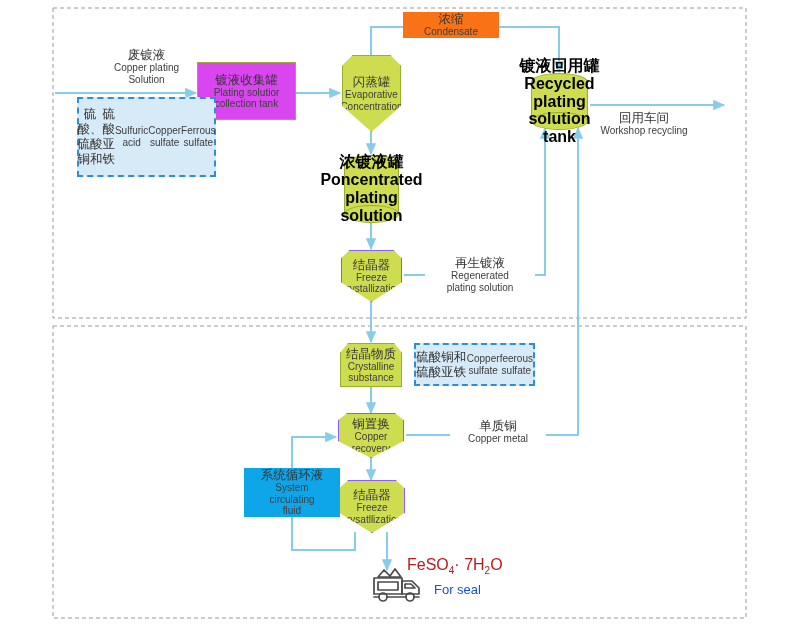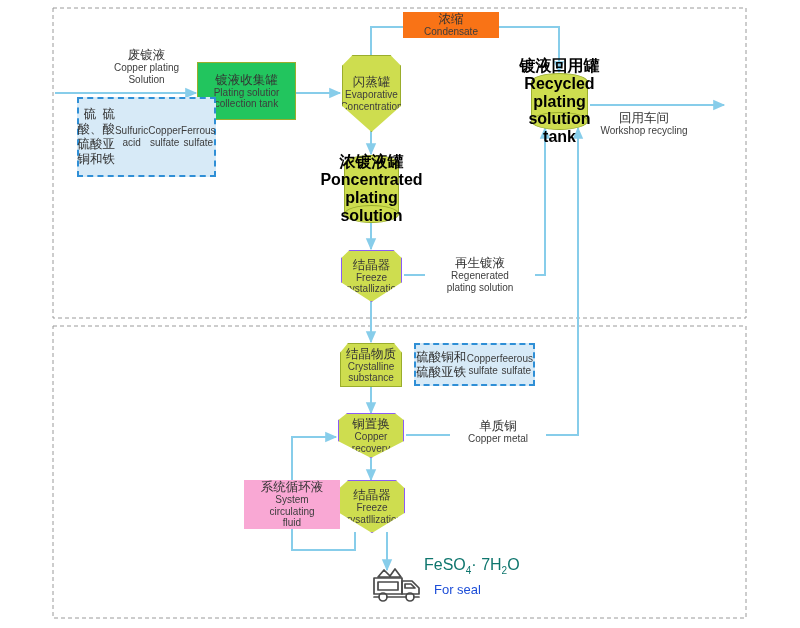--- a/index.html
+++ b/index.html
@@ -10,21 +10,21 @@
 
   svg#canvas{position:absolute;left:0;top:0;width:800px;height:628px;}
 
   
   .node{position:absolute;box-sizing:border-box;display:flex;
         flex-direction:column;align-items:center;justify-content:center;
         text-align:center;color:#3b3b3b;line-height:1.12;}
   .node .cn{font-size:12.5px;color:#333;white-space:nowrap;}
   .node .en{font-size:10px;color:#3d3d3d;}
 
-  .rectbox{background:#22c55e;border:1px solid #9aad2c;}
+  .rectbox{background:#d946ef;border:1px solid #9aad2c;}
 
   .shield{background:#cedd4f;border:1px solid #9aad2c;
      clip-path:polygon(18% 0%,82% 0%,100% 14%,100% 66%,50% 100%,0% 66%,0% 14%);}
   .pent-down{background:#cedd4f;border:1px solid #8b5cf6;
      clip-path:polygon(14% 0%,86% 0%,100% 16%,100% 62%,50% 100%,0% 62%,0% 16%);}
   .hexbox{background:#cedd4f;border:1px solid #9aad2c;
      clip-path:polygon(13% 0%,87% 0%,100% 22%,100% 100%,0% 100%,0% 22%);}
 
   .cyl{position:absolute;}
   .cyl .body{position:absolute;left:0;right:0;top:9px;bottom:9px;
@@ -40,21 +40,21 @@
   .dashbox{position:absolute;box-sizing:border-box;background:#d7eaf7;
            border:2px dashed #2f8fd6;display:flex;flex-direction:row;
            align-items:center;justify-content:center;text-align:center;line-height:1.2;}
   .dashbox .cn{font-size:12.5px;color:#333;}
   .dashbox .en{font-size:10px;color:#3d3d3d;}
 
   .flabel{position:absolute;text-align:center;line-height:1.15;color:#333;}
   .flabel .cn{font-size:12.5px;display:block;}
   .flabel .en{font-size:10px;display:block;color:#3d3d3d;}
 
-  .formula{position:absolute;font-size:16px;color:#0f766e;white-space:nowrap;margin-left:17px;}
+  .formula{position:absolute;font-size:16px;color:#b91c1c;white-space:nowrap;}
   .formula sub{font-size:10px;}
   .forseal{position:absolute;font-size:13px;color:#1d4ed8;}
 
   .truck{position:absolute;}
 </style>
 </head>
 <body>
 
 <div id="stage">
 
@@ -192,21 +192,21 @@
     <span class="cn">再生镀液</span>
     <span class="en">Regenerated</span>
     <span class="en">plating solution</span>
   </div>
 
   <div class="flabel" style="left:450px;top:419px;width:96px;background:#fff;">
     <span class="cn">单质铜</span>
     <span class="en">Copper metal</span>
   </div>
 
-  <div class="flabel" style="left:244px;top:480px;width:96px;background:#f9a8d4;">
+  <div class="flabel" style="left:244px;top:468px;width:96px;background:#0ea5e9;">
     <span class="cn">系统循环液</span>
     <span class="en">System</span>
     <span class="en">circulating</span>
     <span class="en">fluid</span>
   </div>
 
   <div class="formula" style="left:407px;top:556px;">
     <span>FeSO</span><sub>4</sub><span>· 7H</span><sub>2</sub><span>O</span>
   </div>
 

